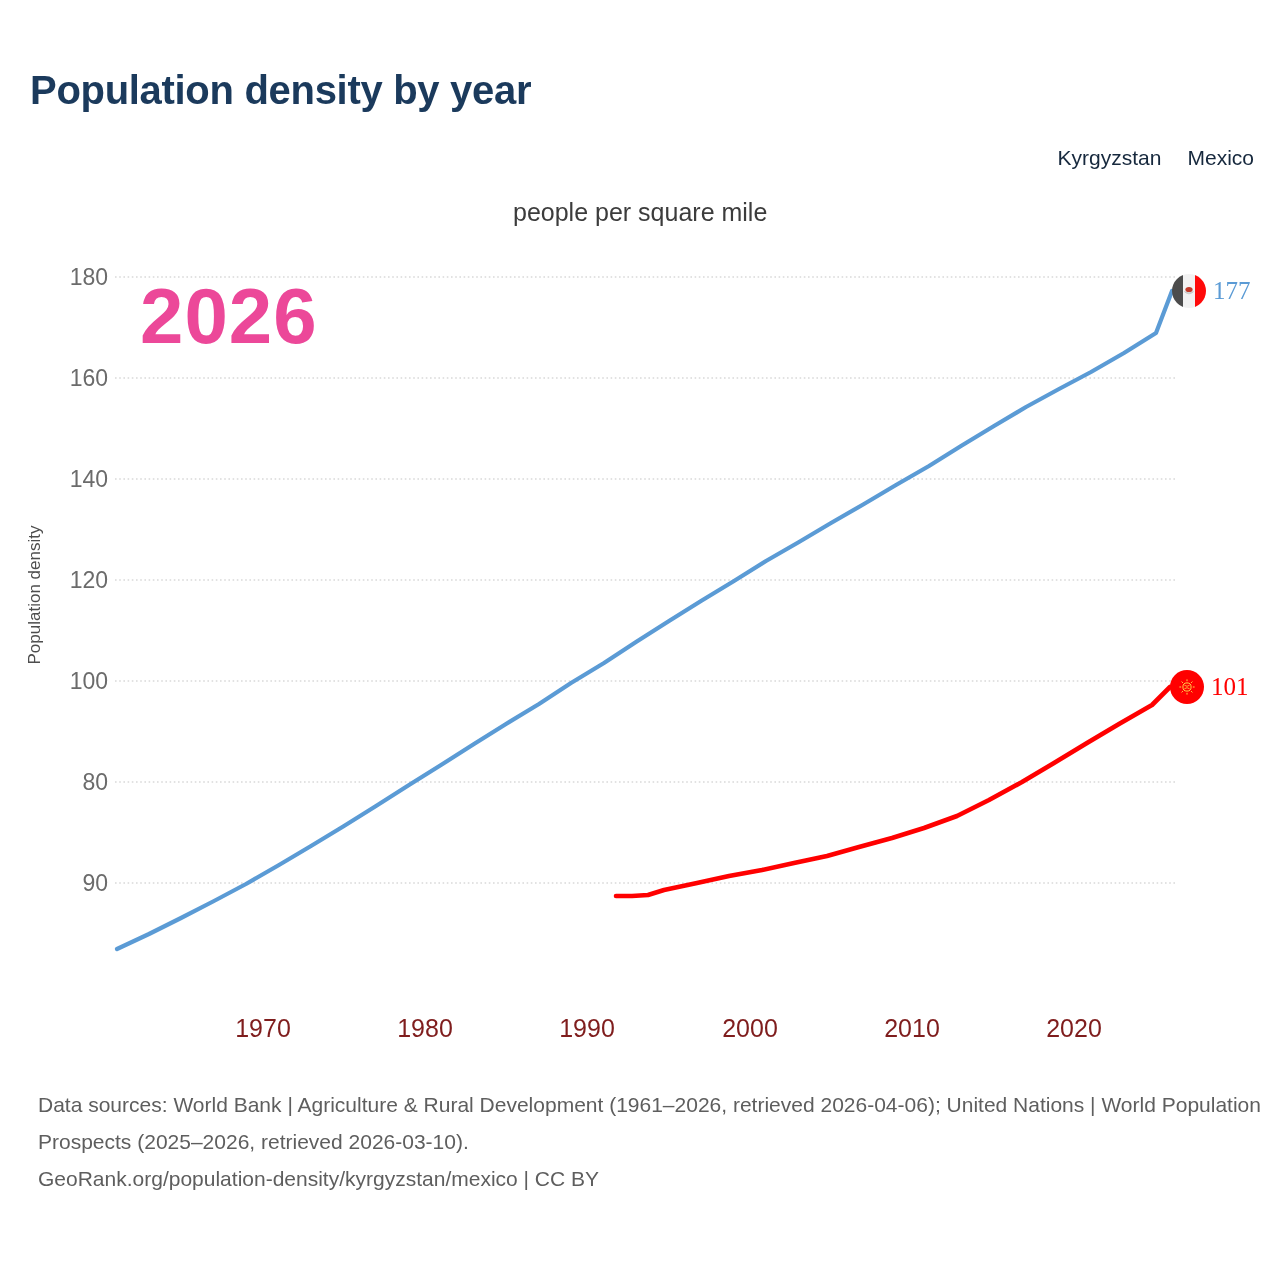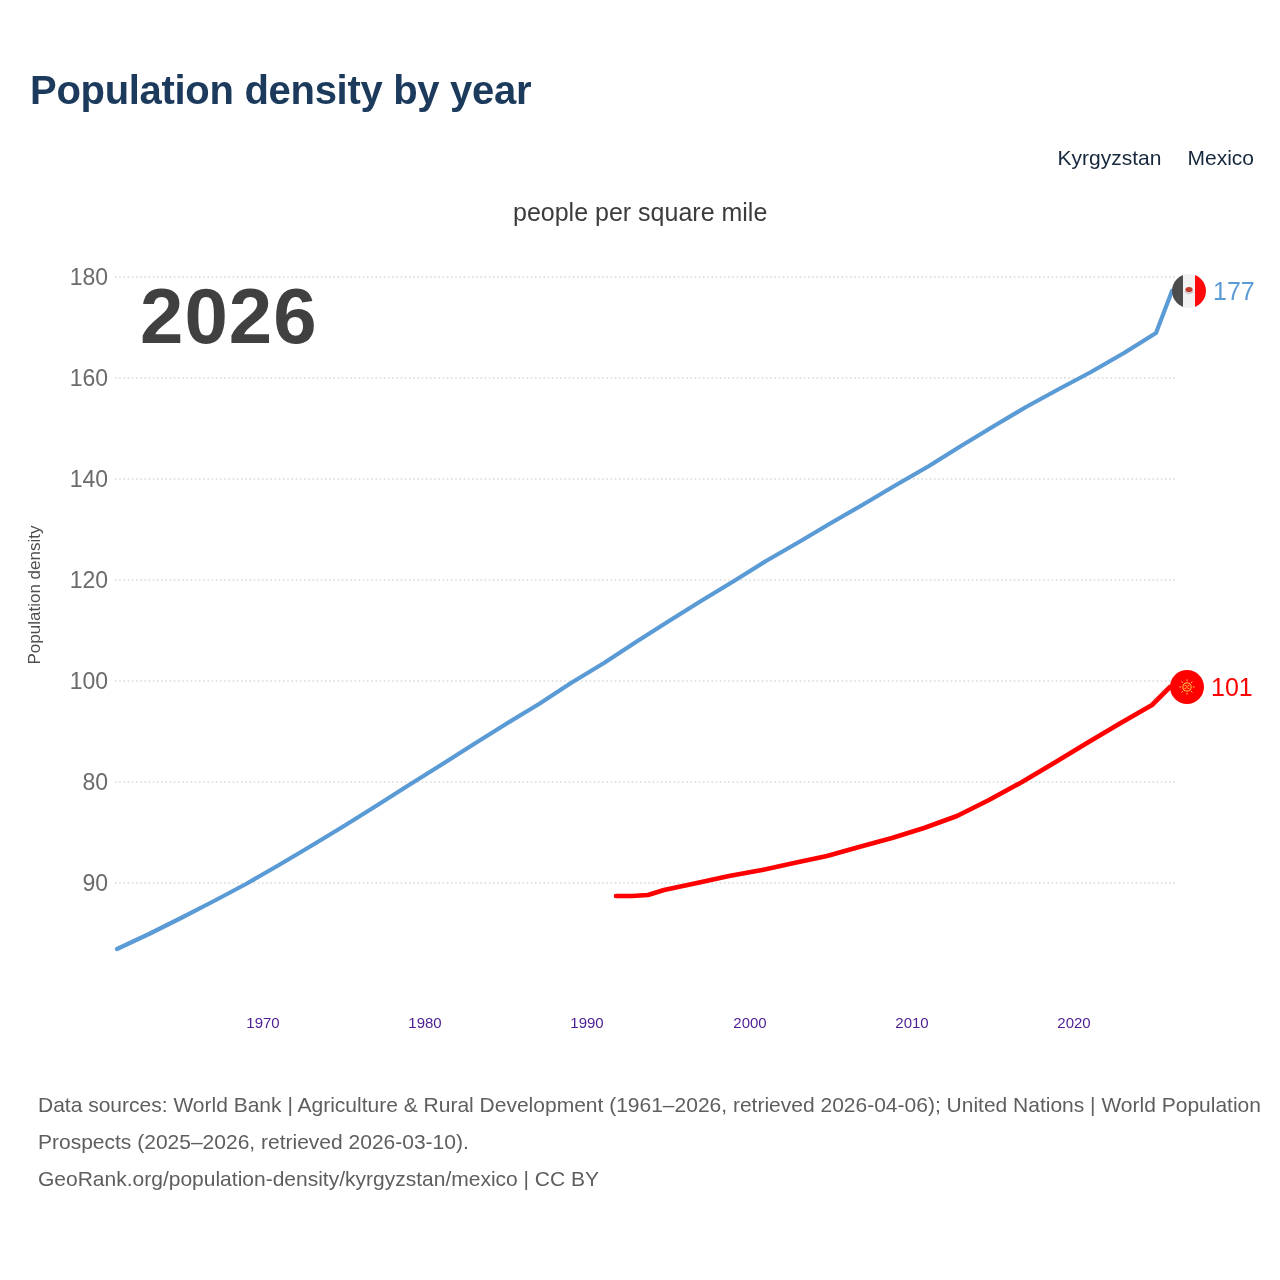--- a/index.html
+++ b/index.html
@@ -98,22 +98,22 @@
   }
   .ytick-holder {
     position: absolute;
     left: 0;
     width: 108px;
     top: 0;
     height: 1060px;
   }
   .xtick {
     position: absolute;
-    font-size: 15px;
-    color: #4c1d95;
+    font-size: 25px;
+    color: #7f1d1d;
     white-space: nowrap;
     transform: translateX(-50%);
     top: 1014px;
   }
   .yaxis-title {
     position: absolute;
     left: -55px;
     top: 585px;
     width: 180px;
     text-align: center;
@@ -124,33 +124,34 @@
     white-space: nowrap;
   }
 
   
   .year-watermark {
     position: absolute;
     left: 140px;
     top: 277px;
     font-size: 78px;
     font-weight: bold;
-    color: #404040;
+    color: #ec4899;
     letter-spacing: 1px;
     line-height: 78px;
     user-select: none;
   }
 
   
   .end-marker {
     position: absolute;
     display: flex;
     align-items: center;
     gap: 7px;
     transform: translateY(-50%);
+    font-family: Liberation Serif, serif;
   }
   .flag-dot {
     width: 34px;
     height: 34px;
     border-radius: 50%;
     overflow: hidden;
     position: relative;
     flex: 0 0 auto;
   }
   .end-value {

